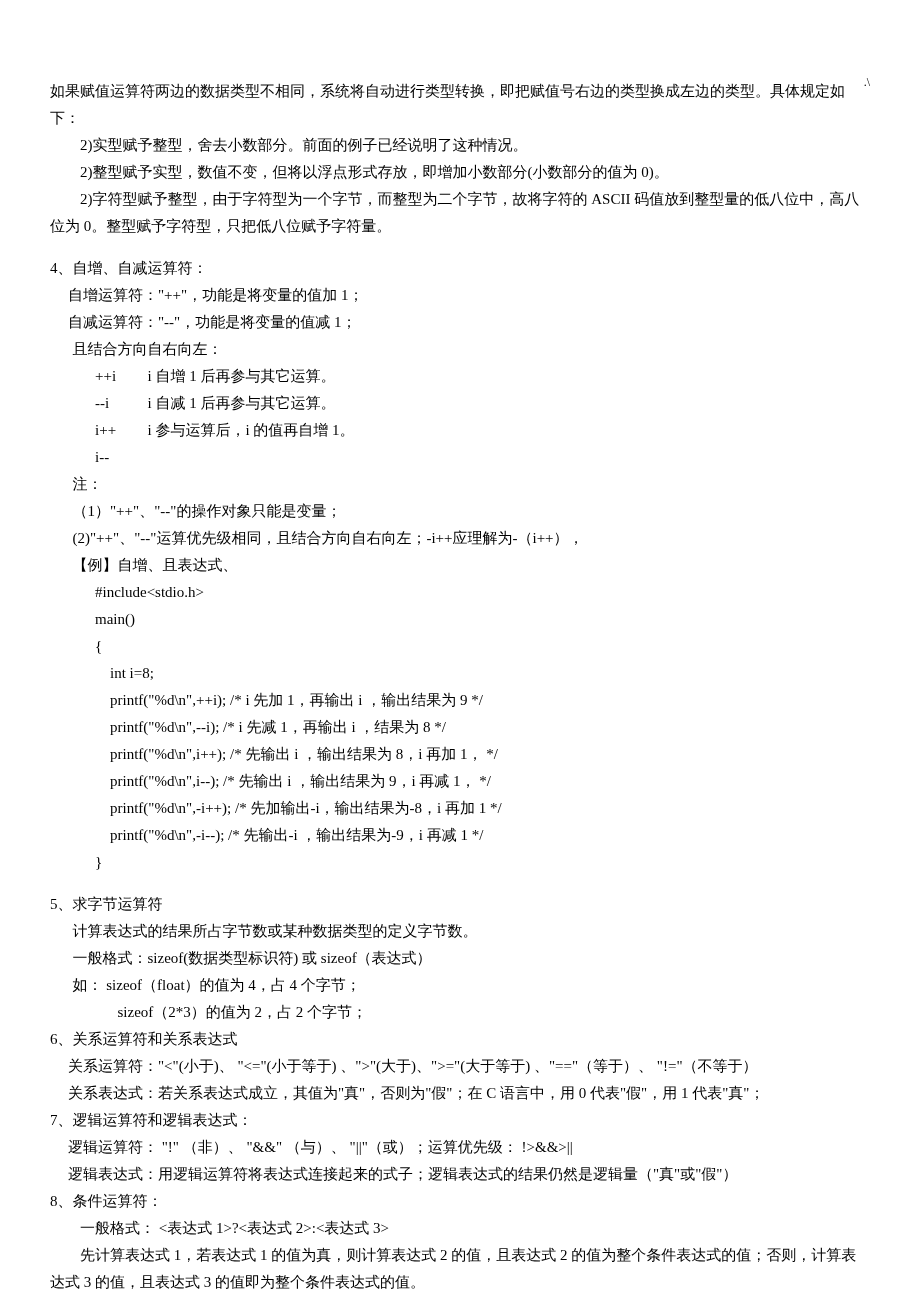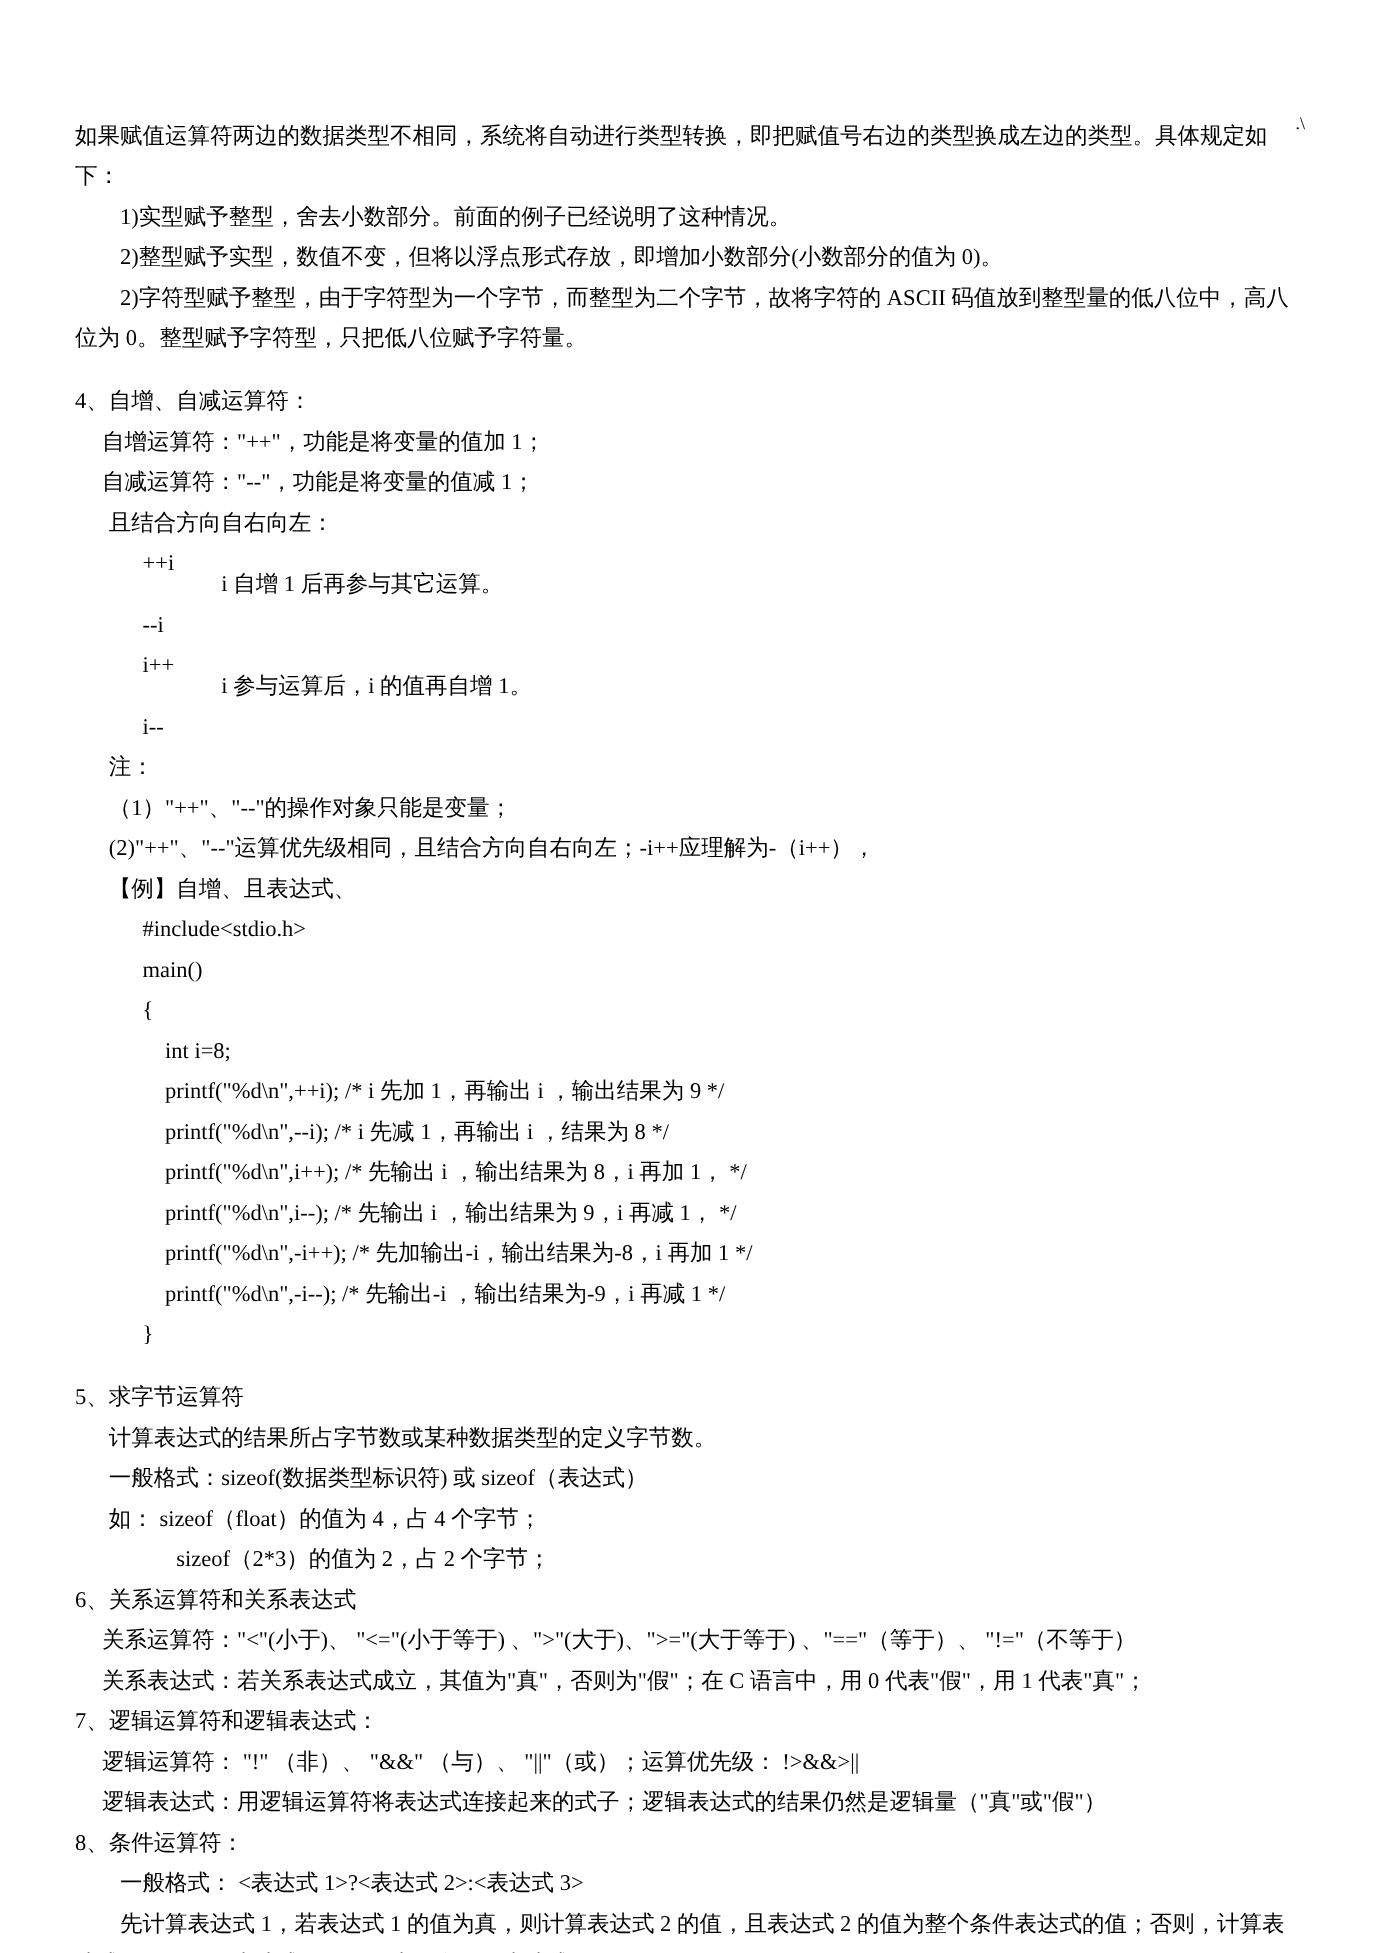--- a/index.html
+++ b/index.html
@@ -22,48 +22,49 @@
     }
     .indent { text-indent: 2em; }
     .indent1 { padding-left: 1.5em; }
     .indent2 { padding-left: 3em; }
     .indent3 { padding-left: 4em; }
     .mono { font-family: "Times New Roman", serif; }
     .bullet { display: inline-block; width: 1.2em; font-family: "Arial", sans-serif; }
     .spacer { height: 1em; }
     .form-row { display: flex; }
     .form-key { width: 3.5em; white-space: nowrap; }
-    .form-val { flex: 1; margin-top: 14px; }
+    .form-val { flex: 1; }
     .mono-inline { font-family: "Times New Roman", serif; }
   </style>
 </head>
 <body>
 
 <span class="page-marker">.\</span>
 
 <div>如果赋值运算符两边的数据类型不相同，系统将自动进行类型转换，即把赋值号右边的类型换成左边的类型。具体规定如下：</div>
 
-<div class="indent">1)实型赋予整型，舍去小数部分。前面的例子已经说明了这种情况。</div>
+<div class="indent">2)实型赋予整型，舍去小数部分。前面的例子已经说明了这种情况。</div>
 <div class="indent">2)整型赋予实型，数值不变，但将以浮点形式存放，即增加小数部分(小数部分的值为 0)。</div>
 <div class="indent">2)字符型赋予整型，由于字符型为一个字节，而整型为二个字节，故将字符的 ASCII 码值放到整型量的低八位中，高八位为 0。整型赋予字符型，只把低八位赋予字符量。</div>
 
 <div class="spacer"></div>
 
 <div>4、自增、自减运算符：</div>
 <div><span class="bullet"></span><span>自增运算符："++"，功能是将变量的值加 1；</span></div>
 <div><span class="bullet"></span><span>自减运算符："--"，功能是将变量的值减 1；</span></div>
 
 <div class="indent1">且结合方向自右向左：</div>
 
 <div class="indent2 form-row">
   <span class="form-key mono-inline">++i</span>
   <span class="form-val">i 自增 1 后再参与其它运算。</span>
 </div>
 <div class="indent2 form-row">
   <span class="form-key mono-inline">--i</span>
+  <span class="form-val">i 自减 1 后再参与其它运算。</span>
 </div>
 <div class="indent2 form-row">
   <span class="form-key mono-inline">i++</span>
   <span class="form-val">i 参与运算后，i 的值再自增 1。</span>
 </div>
 <div class="indent2 form-row">
   <span class="form-key mono-inline">i--</span>
 </div>
 
 <div class="indent1">注：</div>

